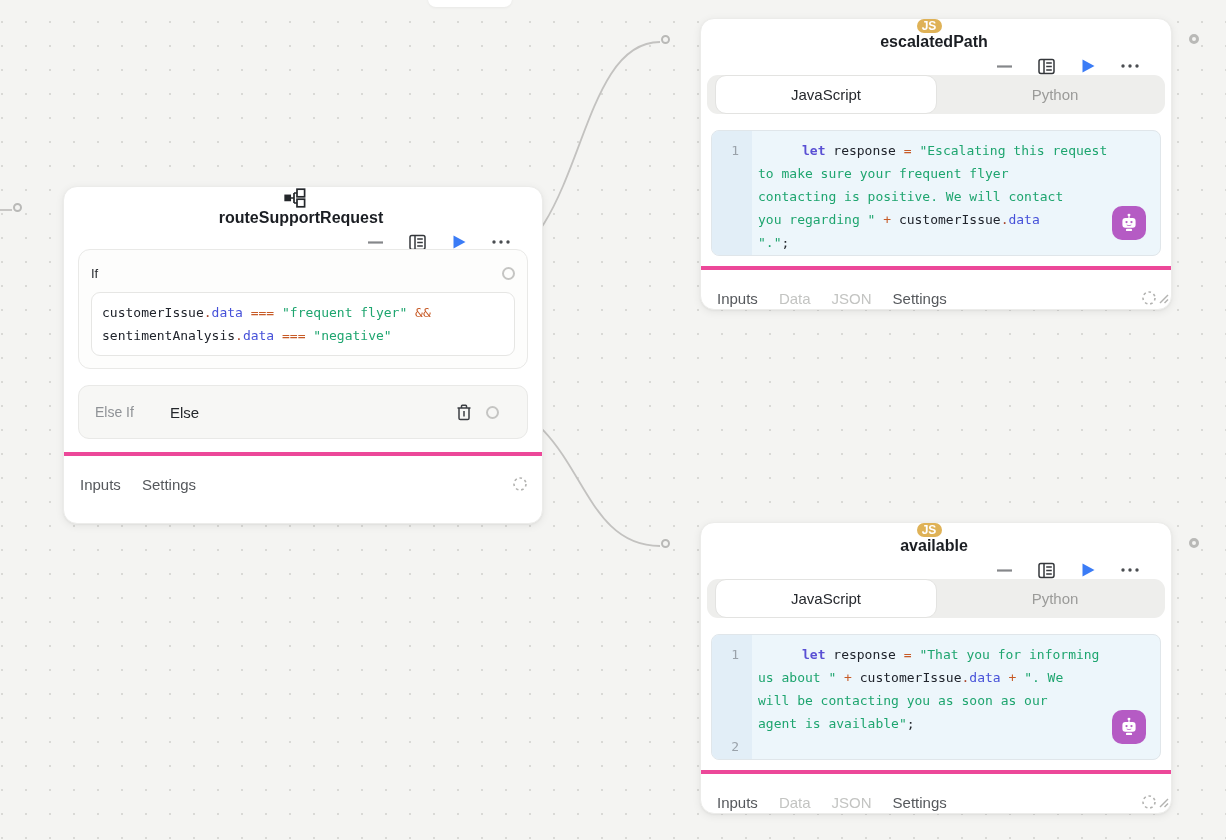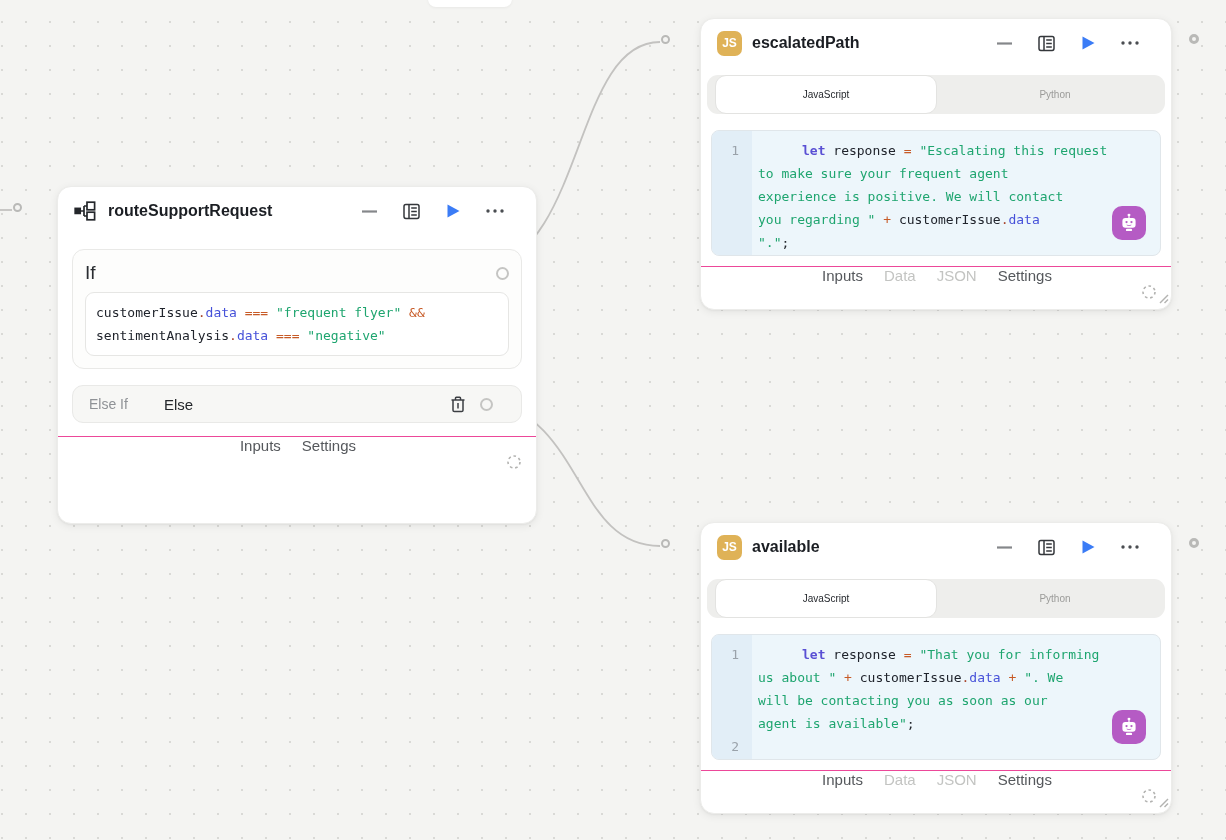--- a/index.html
+++ b/index.html
@@ -13,38 +13,38 @@
     position:relative;
     color:#1f2328;
   }
   .edges { position:absolute; left:0; top:0; width:1226px; height:840px; z-index:1; }
   .node {
     position:absolute; background:#fff; border-radius:14px;
     border:1px solid #ececea;
     box-shadow:0 2px 8px rgba(0,0,0,.07), 0 1px 2px rgba(0,0,0,.04);
     z-index:2;
   }
-  .node-header { display:flex; align-items:center; height:48px; padding:0 30px 0 16px; }
+  .node-header { display:flex; align-items:center; height:48px; padding:0 30px 0 16px;flex-direction:column; }
   .node-title { font-size:16px; font-weight:700; color:#1b1e23; margin-left:10px; flex:0 0 auto; }
   .header-actions { margin-left:auto; display:flex; align-items:center; }
   .hbtn { width:42px; height:30px; display:flex; align-items:center; justify-content:center; cursor:pointer; }
   .badge-js {
     width:25px; height:25px; border-radius:7px; background:var(--badge);
     color:#fff; font-weight:700; font-size:12px;
     display:flex; align-items:center; justify-content:center; letter-spacing:0;
   }
   .branch-ico { display:flex; align-items:center; }
   
   .lang-tabs {
     margin:8px 6px 0 6px; background:#eeeeec; border-radius:11px;
     display:flex; height:39px; padding:0;
   }
   .lang-tab {
     flex:1; display:flex; align-items:center; justify-content:center;
-    font-size:10px; color:#9b9b99; border-radius:11px; cursor:pointer;margin-left:8px;
+    font-size:15px; color:#9b9b99; border-radius:11px; cursor:pointer;margin-left:8px;
   }
   .lang-tab.active { background:#fff; border:1px solid #e3e3e1; color:#26292e; font-weight:500; }
   
   .codebox {
     position:relative; margin:16px 10px 0 10px; height:126px;
     background:var(--code-bg); border:1px solid #e0e6ea; border-radius:8px;
     overflow:hidden;
   }
   .gutterbg { position:absolute; left:0; top:0; bottom:0; width:40px; background:var(--gutter-bg); }
   .codegrid { position:relative; display:grid; grid-template-columns:40px 1fr; padding-top:8px; }
@@ -64,42 +64,42 @@
   .tk-dot { color:var(--dot); }
   .tk-str { color:var(--str); }
   .tk-pl { color:#23272d; }
   .robot {
     position:absolute; right:14px; bottom:15px; width:34px; height:34px;
     background:var(--robot); border-radius:10px;
     display:flex; align-items:center; justify-content:center; z-index:3; cursor:pointer;
   }
   
   .node-footer {
-    border-top:1px solid #ec4899; height:44px; margin-top:10px;
-    display:flex; align-items:center; padding:0 14px 0 16px; position:relative;flex-direction:column;
+    border-top:4px solid #ec4899; height:44px; margin-top:10px;
+    display:flex; align-items:center; padding:16px 14px 0 16px; position:relative;
   }
   .ftabs { display:flex; gap:21px; }
   .ftab { font-size:15px; color:#55585c; cursor:pointer; }
   .ftab.muted { color:#c3c4c2; }
   .spin { margin-left:auto; display:flex; align-items:center; cursor:pointer; }
   .resize { position:absolute; right:2px; bottom:2px; }
   
   .cond-group {
     margin:14px 14px 0 14px; border:1px solid #e9e9e7; border-radius:12px;
     background:#fdfdfc; padding:10px 12px 12px 12px; position:relative;
   }
   .cond-head { display:flex; align-items:center; height:26px; margin-bottom:6px; }
-  .cond-label { font-size:19px; color:#2a2d31; }
+  .cond-label { font-size:13px; color:#2a2d31; }
   .cond-code {
     background:#fff; border:1px solid #e6e6e4; border-radius:9px;
     padding:8px 10px; overflow:hidden;
   }
   .elseif-row {
     margin:16px 14px 0 14px; border:1px solid #e9e9e7; border-radius:11px;
-    background:#f7f7f5; height:38px; display:flex; align-items:center; padding:0 28px 0 16px;
+    background:#f7f7f5; height:54px; display:flex; align-items:center; padding:0 28px 0 16px;
   }
   .elseif-label { font-size:14px; color:#8f9296; }
   .elseif-value { font-size:15px; color:#24272b; margin-left:36px; }
   .elseif-actions { margin-left:auto; display:flex; align-items:center; gap:14px; }
   .addcond {
     margin:14px 14px 0 16px; display:flex; align-items:center; gap:14px;
     color:#87898c; font-size:16px; cursor:pointer; height:34px;
   }
   .port {
     position:absolute; border-radius:50%; background:transparent;
@@ -121,21 +121,21 @@
 </svg>
 
 <div class="partial-top"></div>
 
 <div class="port" style="left:13px; top:203px; width:9px; height:9px;"></div>
 <div class="port" style="left:661px; top:35px; width:9px; height:9px;"></div>
 <div class="port" style="left:661px; top:539px; width:9px; height:9px;"></div>
 <div class="port" style="left:1189px; top:34px; width:10px; height:10px; border-width:3px;"></div>
 <div class="port" style="left:1189px; top:538px; width:10px; height:10px; border-width:3px;"></div>
 
-<div class="node" style="left:57px; top:186px; width:480px; height:338px;">
+<div class="node" style="left:63px; top:186px; width:480px; height:338px;">
   <div class="node-header">
     <span class="branch-ico">
       <svg width="24" height="22" viewBox="0 0 24 22">
           <g fill="none" stroke="#24272b" stroke-width="1.7">
             <rect x="1.2" y="8.4" width="5" height="5" fill="#24272b"></rect>
             <path d="M6.2 11 L10 11 M10 6 L10 16 M10 6 L13 6 M10 16 L13 16"></path>
             <rect x="13" y="2.2" width="7.6" height="7.6"></rect>
             <rect x="13" y="12.2" width="7.6" height="7.6"></rect>
           </g>
         </svg>
@@ -261,23 +261,23 @@
           <circle cx="9.3" cy="11" r="1.25" fill="#b55bc4"></circle>
           <circle cx="14.7" cy="11" r="1.25" fill="#b55bc4"></circle>
           <path d="M9.5 13.6 Q12 15.4 14.5 13.6 L14.5 14.4 Q12 16.2 9.5 14.4 Z" fill="#b55bc4"></path>
         </svg>
     </div>
   <div class="gutterbg"></div>
       <div class="codegrid">
         <div class="lnum">1</div>
         <div class="cline"><span class="tk-kw">let</span><span class="tk-pl"> </span><span class="tk-id">response</span><span class="tk-pl"> </span><span class="tk-op">=</span><span class="tk-pl"> </span><span class="tk-str">"Escalating this request</span></div>
         <div class="lnum"></div>
-        <div class="cline"><span class="tk-str">to make sure your frequent agent</span></div>
-        <div class="lnum"></div>
-        <div class="cline"><span class="tk-str">experience is positive. We will contact</span></div>
+        <div class="cline"><span class="tk-str">to make sure your frequent flyer</span></div>
+        <div class="lnum"></div>
+        <div class="cline"><span class="tk-str">contacting is positive. We will contact</span></div>
         <div class="lnum"></div>
         <div class="cline"><span class="tk-str">you regarding "</span><span class="tk-pl"> </span><span class="tk-op">+</span><span class="tk-pl"> </span><span class="tk-id">customerIssue</span><span class="tk-dot">.</span><span class="tk-prop">data</span></div>
         <div class="lnum"></div>
         <div class="cline"><span class="tk-str">"."</span><span class="tk-pl">;</span></div>
       </div>
     </div>
   <div class="node-footer">
     <span class="ftabs">
         <span class="ftab">Inputs</span>
         <span class="ftab muted">Data</span>

